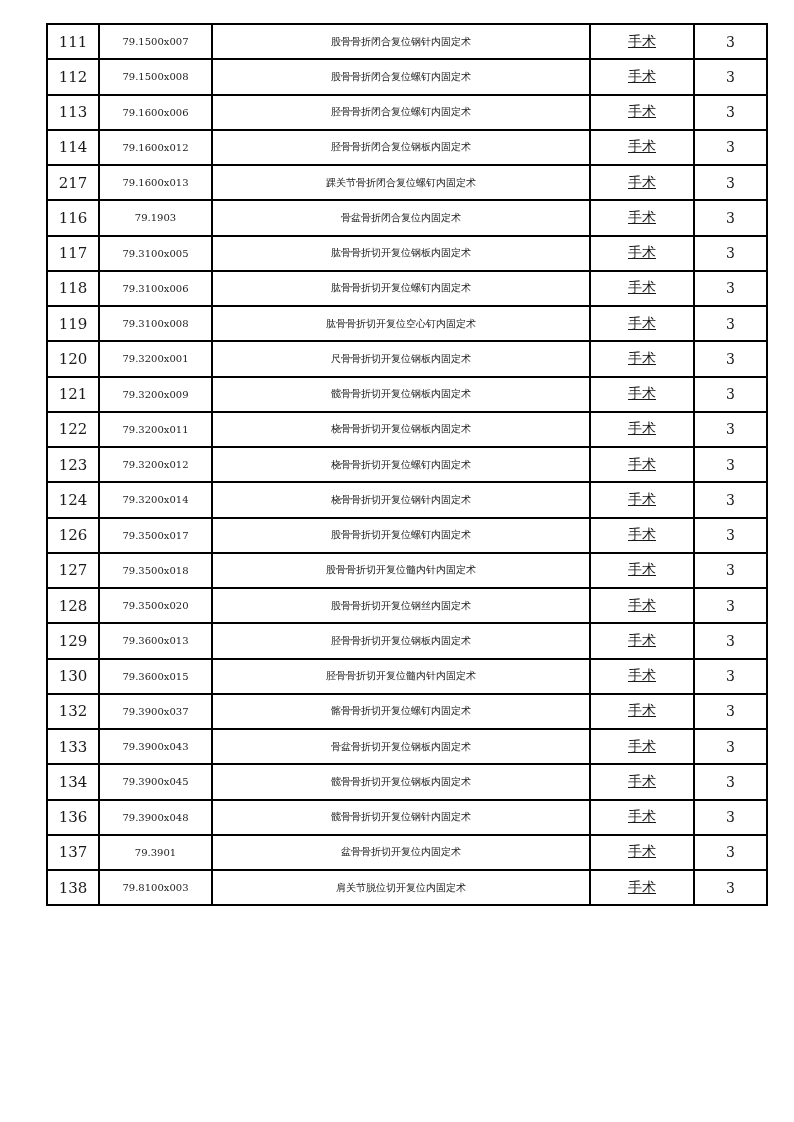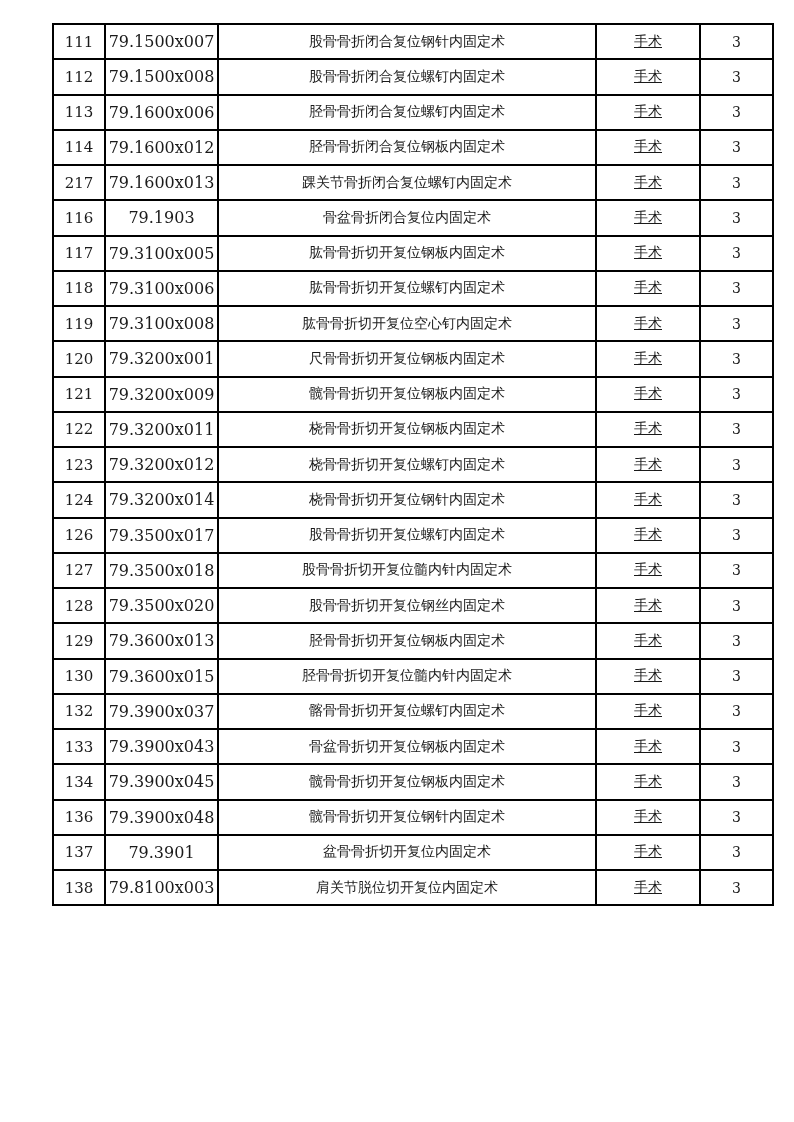--- a/index.html
+++ b/index.html
@@ -1,38 +1,38 @@
 <!DOCTYPE html>
 <html><head>
 <meta charset="utf-8">
 <style>
   html, body { margin: 0; padding: 0; background: #ffffff; }
   body { width: 794px; height: 1122px; position: relative; overflow: hidden; }
   .page-table {
     position: absolute;
-    left: 52px;
+    left: 46px;
     top: 23px;
     width: 720px;
     border-collapse: collapse;
     table-layout: fixed;
     font-family: "DejaVu Serif", "Liberation Serif", serif;
     color: #1a1a1a;
   }
   .page-table td {
     border: 2px solid #000;
     height: 33.25px;
     text-align: center;
     vertical-align: middle;
     padding: 0;
     font-size: 14px;
     white-space: nowrap;
   }
   .page-table td.c-no { font-size: 15px; }
-  .page-table td.c-code { font-size: 16px; letter-spacing: 0; }
-  .page-table td.c-name { font-size: 14px; }
+  .page-table td.c-code { font-size: 10px; letter-spacing: 0; }
+  .page-table td.c-name { font-size: 10px; }
   .page-table td.c-type { font-size: 14px; text-decoration: underline; }
   .page-table td.c-level { font-size: 14px; }
 </style>
 </head>
 <body>
 
 <table class="page-table">
   <colgroup>
     <col style="width:52px">
     <col style="width:113px">

